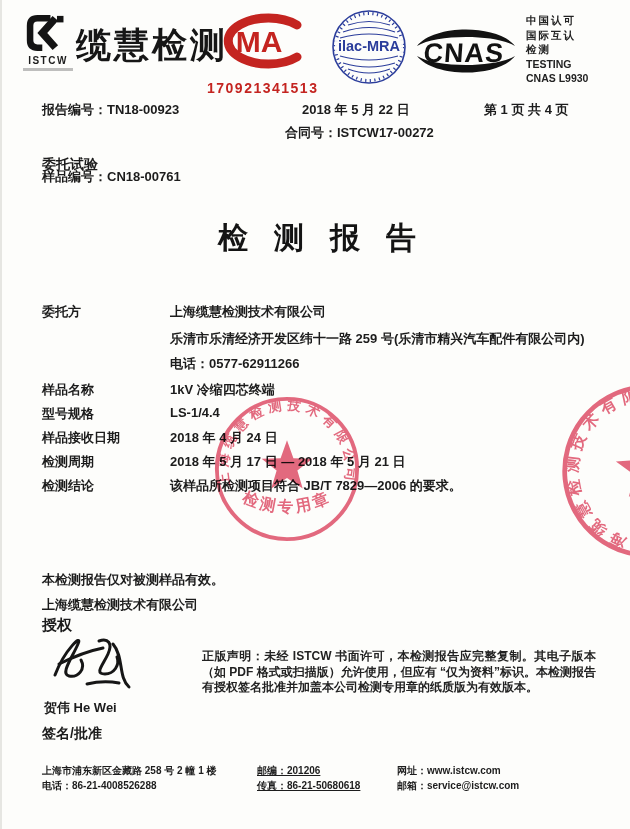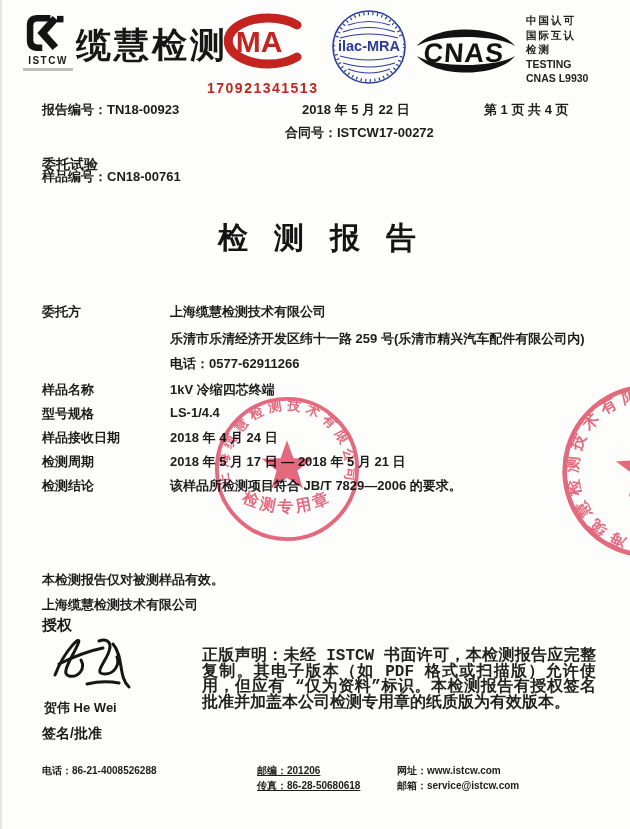--- a/index.html
+++ b/index.html
@@ -28,21 +28,21 @@
   
   .title{left:0;top:218px;width:100%;text-align:center;font-size:30px;font-weight:900;letter-spacing:26px;text-indent:26px;color:#141414;}
   
   .details-row{position:absolute;left:40px;width:560px;font-size:13px;font-weight:700;}
   .details-row .lab{position:absolute;left:0;top:0;width:125px;}
   .details-row .val{position:absolute;left:128px;top:0;width:430px;}
   
   .stamp{color:#e0506a;mix-blend-mode:multiply;opacity:.85;}
   .stamp svg{display:block;}
   
-  .legal{left:200px;top:649px;width:394px;font-size:16px;line-height:15.5px;font-weight:600;text-align:justify;color:#222;font-family:Liberation Mono, monospace;}
+  .legal{left:200px;top:649px;width:394px;font-size:12px;line-height:15.5px;font-weight:600;text-align:justify;color:#222;}
   .foot{font-size:10px;font-weight:700;line-height:15px;color:#1d1d1d;}
 </style>
 </head>
 <body>
 
 <div class="page">
 
   <div class="abs brand">缆慧检测</div>
 
   <div class="abs istcw-logo">
@@ -194,24 +194,25 @@
     </svg>
   </div>
 
   <div class="abs legal">正版声明：未经 ISTCW 书面许可，本检测报告应完整复制。其电子版本（如 PDF 格式或扫描版）允许使用，但应有 “仅为资料”标识。本检测报告有授权签名批准并加盖本公司检测专用章的纸质版为有效版本。</div>
 
   <div class="abs b" style="left:42px;top:699px;font-size:13px;">贺伟  He Wei</div>
   <div class="abs b" style="left:40px;top:725px;font-size:14px;">签名/批准</div>
 
 
   <div class="abs foot" style="left:40px;top:763px;width:210px;">
+    <div>上海市浦东新区金藏路 258 号 2 幢 1 楼</div>
     <div>电话：86-21-4008526288</div>
   </div>
   <div class="abs foot" style="left:255px;top:763px;width:135px;text-decoration:underline;">
     <div>邮编：201206</div>
-    <div>传真：86-28-50680618</div>
+    <div>传真：86-21-50680618</div>
   </div>
   <div class="abs foot" style="left:395px;top:763px;width:200px;">
     <div>网址：www.istcw.com</div>
     <div>邮箱：service@istcw.com</div>
   </div>
 
 </div>
 
 </body></html>

